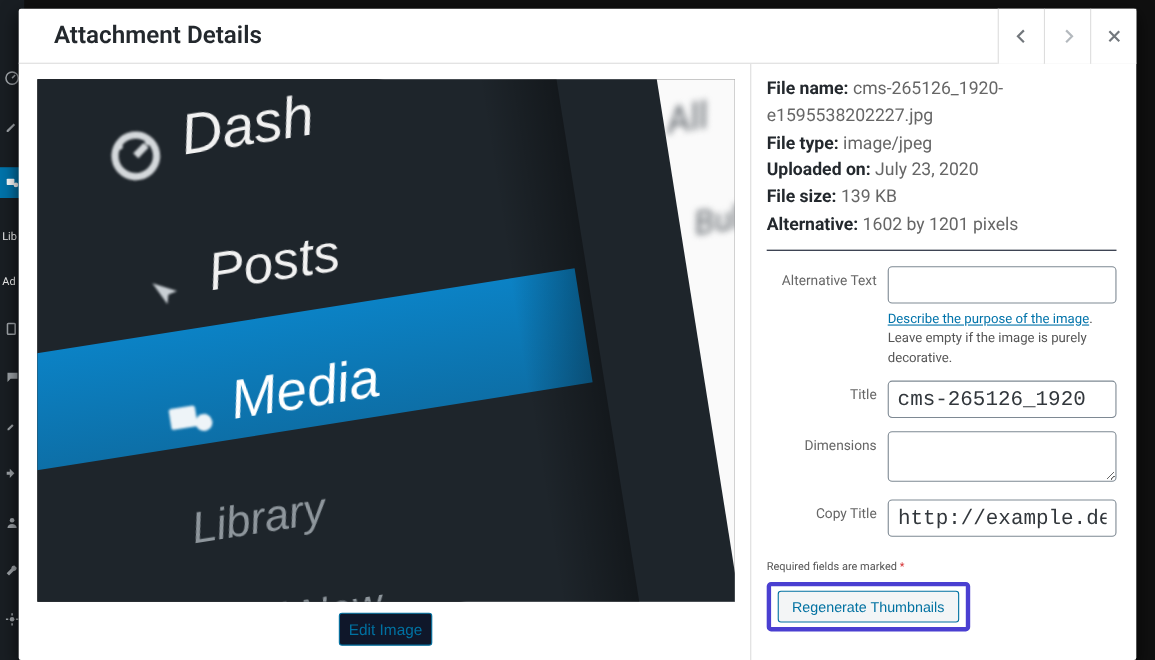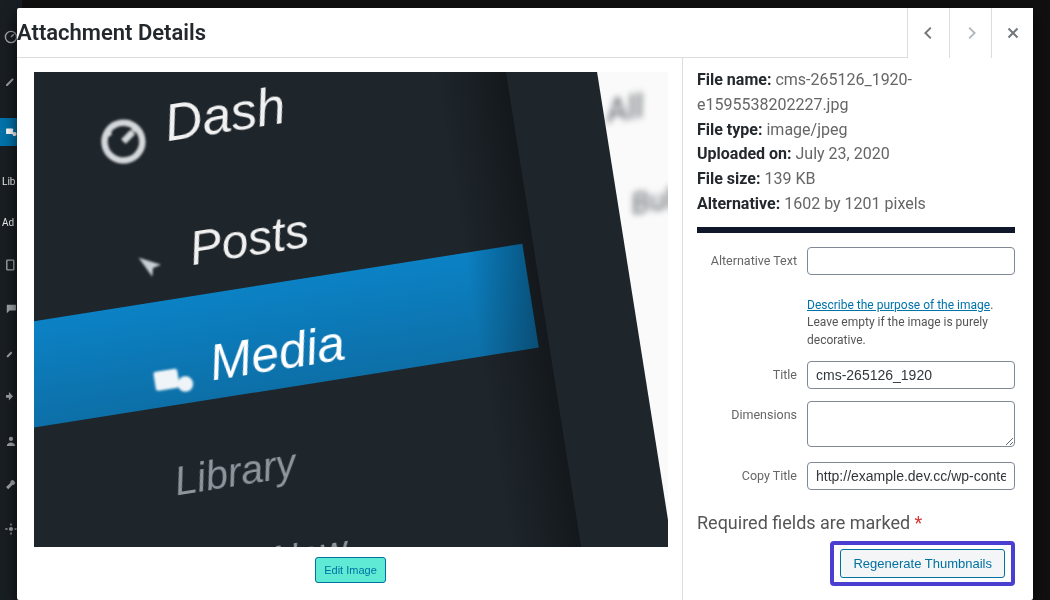--- a/index.html
+++ b/index.html
@@ -1,50 +1,50 @@
 <!DOCTYPE html>
 <html><head>
 <meta charset="utf-8">
 <style>
   * { box-sizing: border-box; margin: 0; padding: 0; }
   html, body { width: 1050px; height: 600px; font-family: -apple-system, BlinkMacSystemFont, "Segoe UI", Roboto, sans-serif; font-size: 13px; color: #32373c; overflow: hidden; }
   .backdrop { width: 100%; height: 100%; background: #101010; position: relative; }
-  .admin-strip { position:absolute; left:0; top:0; width:22px; height:100%; background:#191e23; display:flex; flex-direction:column; align-items:center; padding-top:30px; gap:30px; }
+  .admin-strip { position:absolute; left:0; top:0; width:22px; height:100%; background:#191e23; display:flex; flex-direction:column; align-items:center; padding-top:64px; gap:30px; }
   .admin-strip .ic { width:14px; height:14px; display:block; fill:#a0a5aa; }
   .admin-strip .ic.active { fill:#fff; }
   .admin-strip .current { background:#0073aa; width:22px; height:28px; display:flex; align-items:center; justify-content:center; }
   .admin-label { color:#eee; font-size:10px; line-height:11px; width:22px; text-align:left; padding-left:2px; overflow:hidden; }
   .modal { position:absolute; left:17px; right:17px; top:8px; bottom:0; background:#fff; box-shadow:0 5px 15px rgba(0,0,0,.7); border-radius:2px; display:flex; flex-direction:column; }
   .modal-header { display:flex; align-items:center; justify-content:space-between; border-bottom:1px solid #ddd; height:50px; }
-  .modal-title { font-size:22px; font-weight:600; padding:0 0; color:#23282d;}
+  .modal-title { font-size:22px; font-weight:600; padding:0 32px; color:#23282d;}
   .header-btns { display:flex; height:100%; }
   .hbtn { width:42px; height:50px; border-left:1px solid #ddd; display:flex; align-items:center; justify-content:center; color:#72777c; background:#fff;}
   .hbtn.disabled { color:#b4b9be; }
   .hbtn svg { width:18px; height:18px; fill:currentColor; }
   .modal-body { flex:1; display:flex; overflow:hidden; }
   .left { flex:1; padding:14px 12px 12px 14px; display:flex; flex-direction:column; align-items:center; overflow:auto; border-right:1px solid #ddd;}
   .preview { width:634px; height:475px; position:relative; overflow:hidden; background:#000; }
   .right { width:350px; padding:10px 18px 18px 14px; overflow:auto; }
   .meta { font-size:16px; line-height:1.55; color:#666; margin-bottom:10px; }
   .meta strong { color:#23282d; }
-  .settings { border-top:6px solid #0f172a; padding-top:14px; }
+  .settings { border-top:1px solid #0f172a; padding-top:14px; }
   .row { display:flex; align-items:flex-start; margin-bottom:12px; }
   .row .label { width:110px; text-align:right; padding-right:10px; padding-top:6px; color:#666; font-size:12.5px;}
   .row .control { flex:1; }
-  input[type=text], textarea { width:100%; border:1px solid #7e8993; border-radius:4px; padding:5px 8px; font-size:14px; color:#32373c; font-family:Liberation Sans, sans-serif; }
+  input[type=text], textarea { width:100%; border:1px solid #7e8993; border-radius:4px; padding:5px 8px; font-size:19px; color:#32373c; font-family:Liberation Mono, monospace; }
   textarea { height:46px; resize:vertical; }
-  .help { font-size:12px; color:#555; line-height:1.45; margin-top:22px; }
+  .help { font-size:12px; color:#555; line-height:1.45; margin-top:6px; }
   .help a { color:#0073aa; text-decoration:underline; }
   .static { padding-top:6px; font-size:13px; color:#32373c; }
-  .req { font-size:18px; color:#555; margin:22px 0 8px 0; }
+  .req { font-size:10px; color:#555; margin:22px 0 8px 0; }
   .req .ast { color:#d63638; }
-  .regen-wrap { display:flex; justify-content:flex-end; }
+  .regen-wrap { display:flex; justify-content:flex-start; }
   .regen-highlight { border:4px solid #4a3fd1; border-radius:4px; padding:4px 6px; display:inline-block; }
   .btn-secondary { border:1px solid #0071a1; color:#0071a1; background:#f3f5f6; border-radius:3px; padding:6px 12px; font-size:13px; cursor:pointer;}
-  .edit-image-btn { border:1px solid #0071a1; color:#0071a1; background:#5eead4; border-radius:3px; padding:6px 8px; font-size:11px; cursor:pointer; margin-top:10px;}
+  .edit-image-btn { border:1px solid #0071a1; color:#0071a1; background:#0f172a; border-radius:3px; padding:6px 8px; font-size:14px; cursor:pointer; margin-top:10px;}
   
   .pv-left { position:absolute; left:-80px; top:-60px; width:680px; height:640px; background:#1e252b; transform:rotate(-9deg); }
   .pv-right { position:absolute; right:-140px; top:-120px; width:420px; height:740px; background:#fafafa; transform:rotate(-9deg); filter:blur(2px);}
   .pv-txt { position:absolute; color:#f1f1f1; font-family:"Segoe UI",sans-serif; transform:rotate(-9deg); font-style:italic; white-space:nowrap; filter:blur(.6px);}
   .pv-muted { color:#8e969c; }
   .pv-media-band { position:absolute; left:-60px; top:215px; width:560px; height:105px; background:linear-gradient(180deg,#0b82c5,#0d6fa7); transform:rotate(-9deg);}
   .pv-shadow { position:absolute; right:115px; top:-20px; width:70px; height:640px; background:linear-gradient(90deg, rgba(0,0,0,0) 0%, rgba(0,0,0,.35) 100%); transform:rotate(-9deg);}
   .pv-icon { position:absolute; transform:rotate(-9deg); fill:#e2e4e6; filter:blur(.8px);}
   .pv-right-txt { position:absolute; color:#5a6066; transform:rotate(-9deg); filter:blur(3px); font-style:italic;}
 </style>

